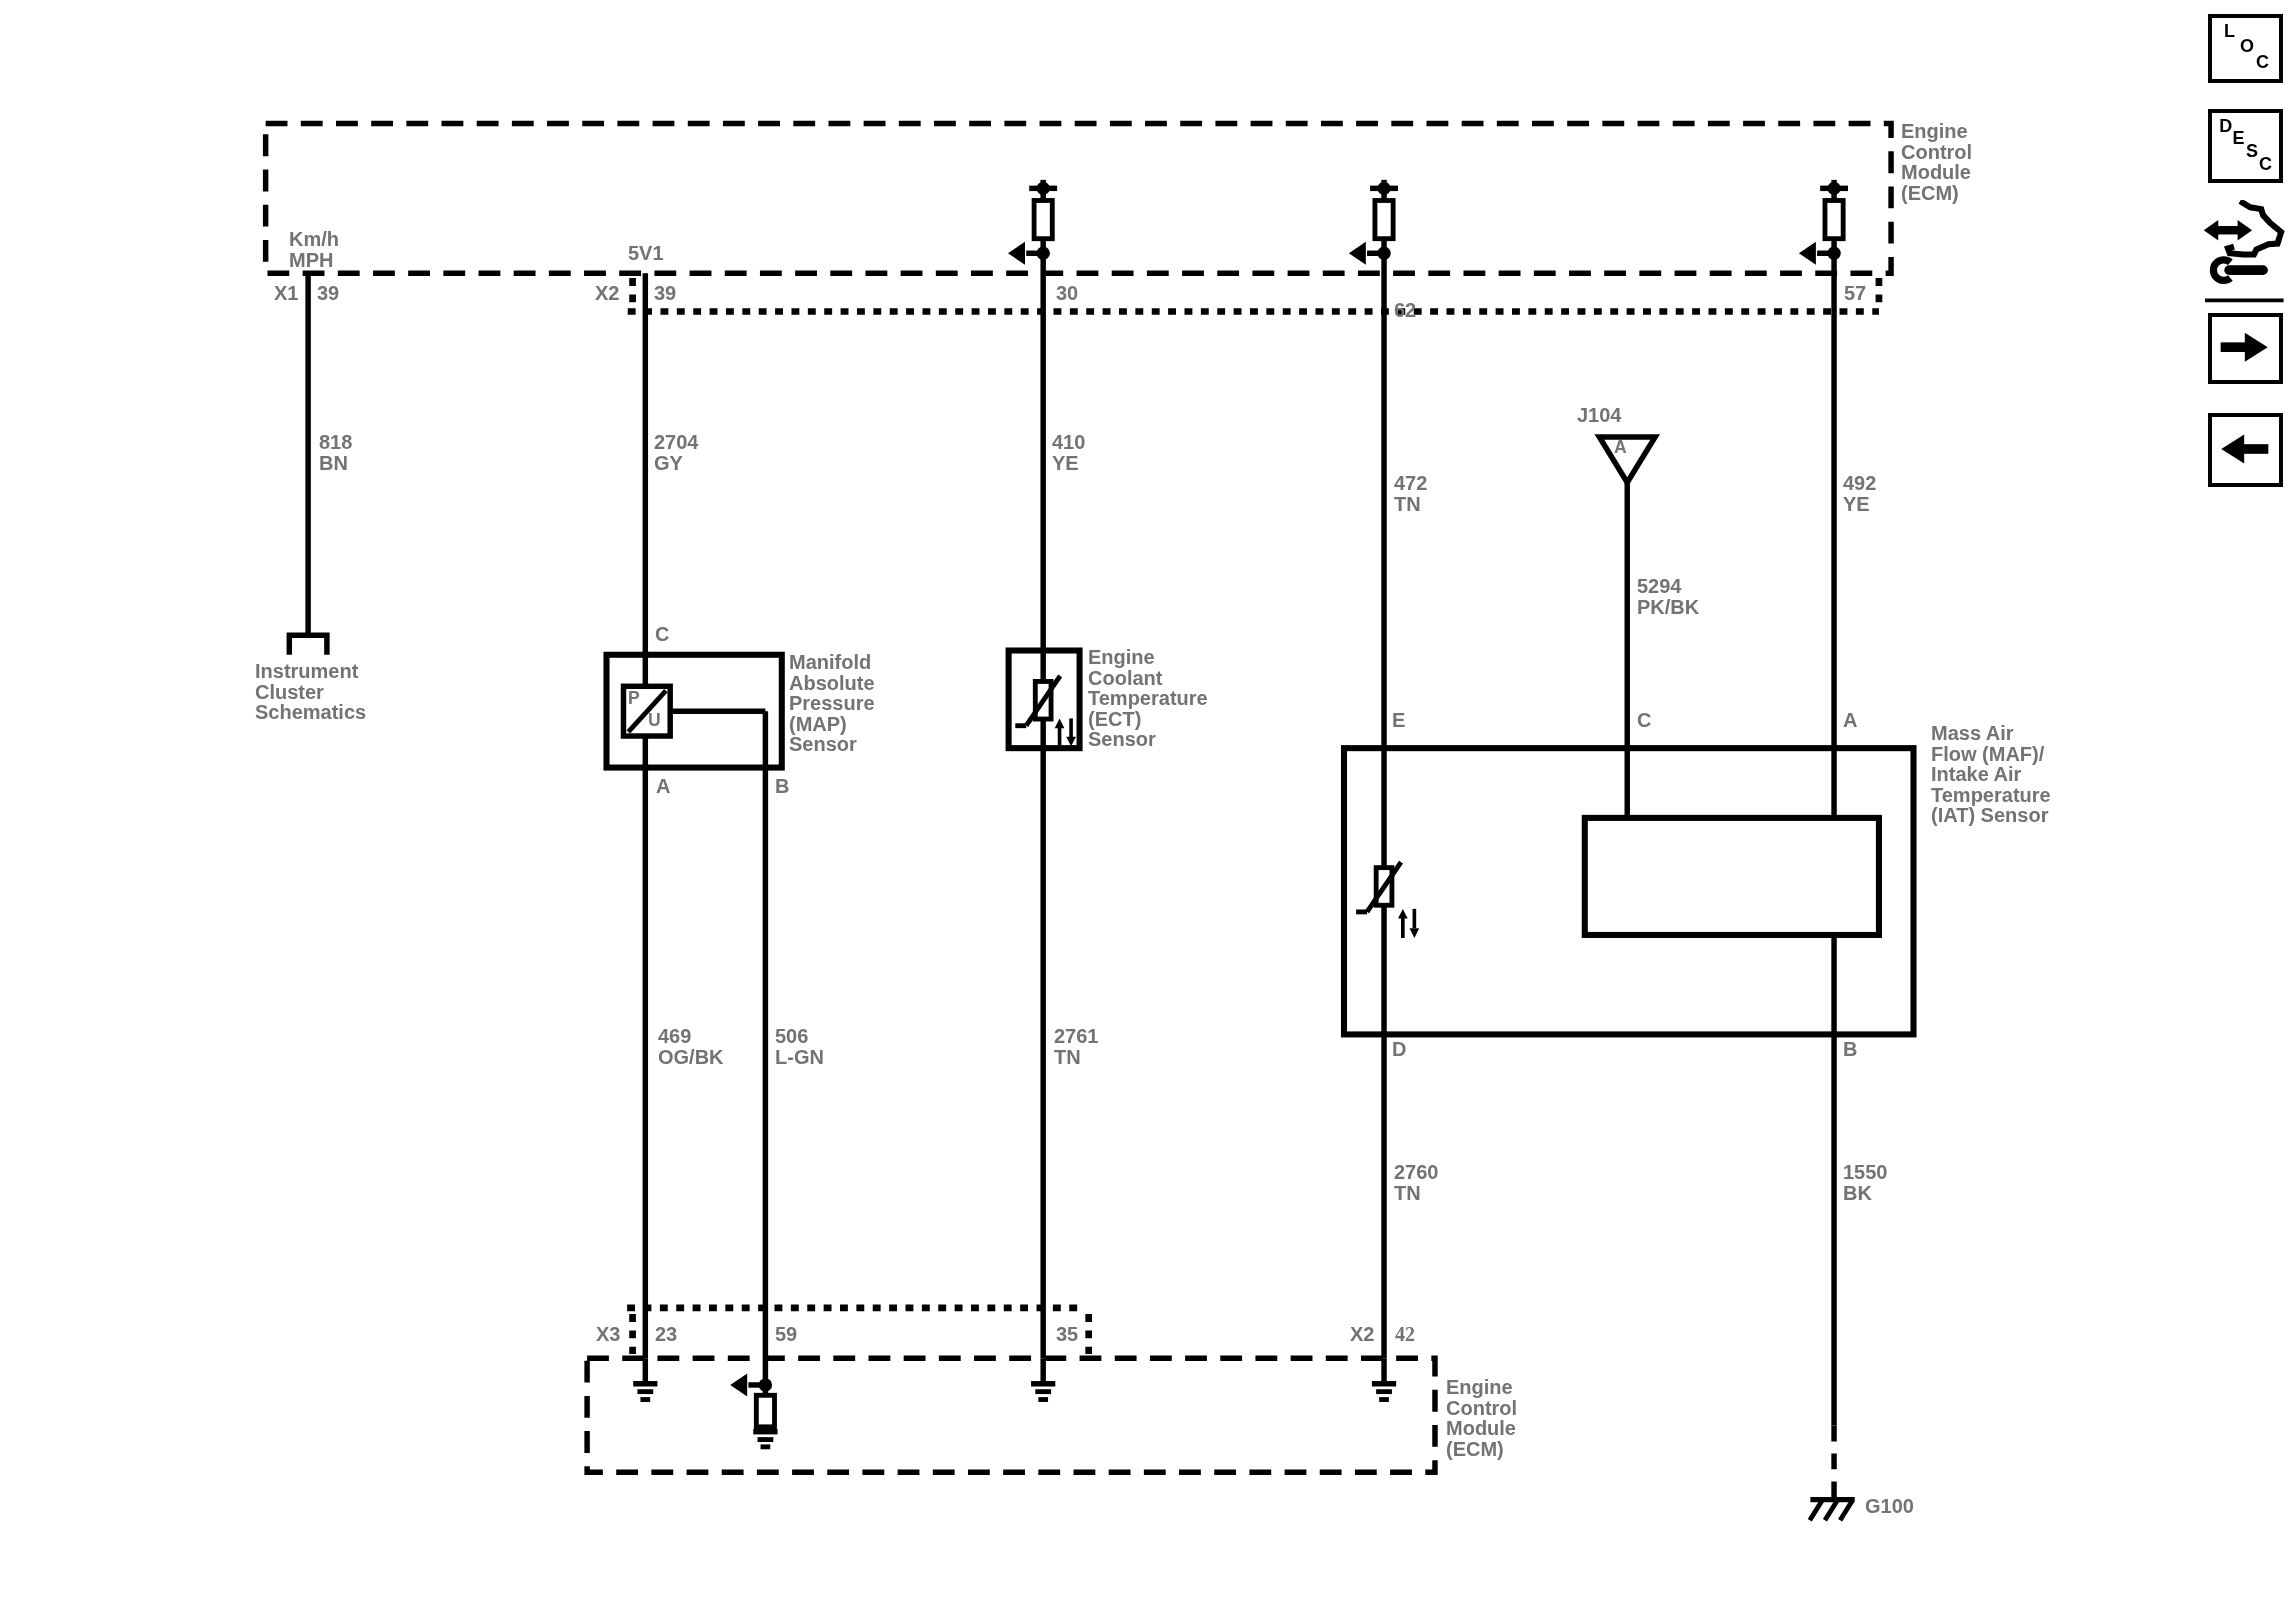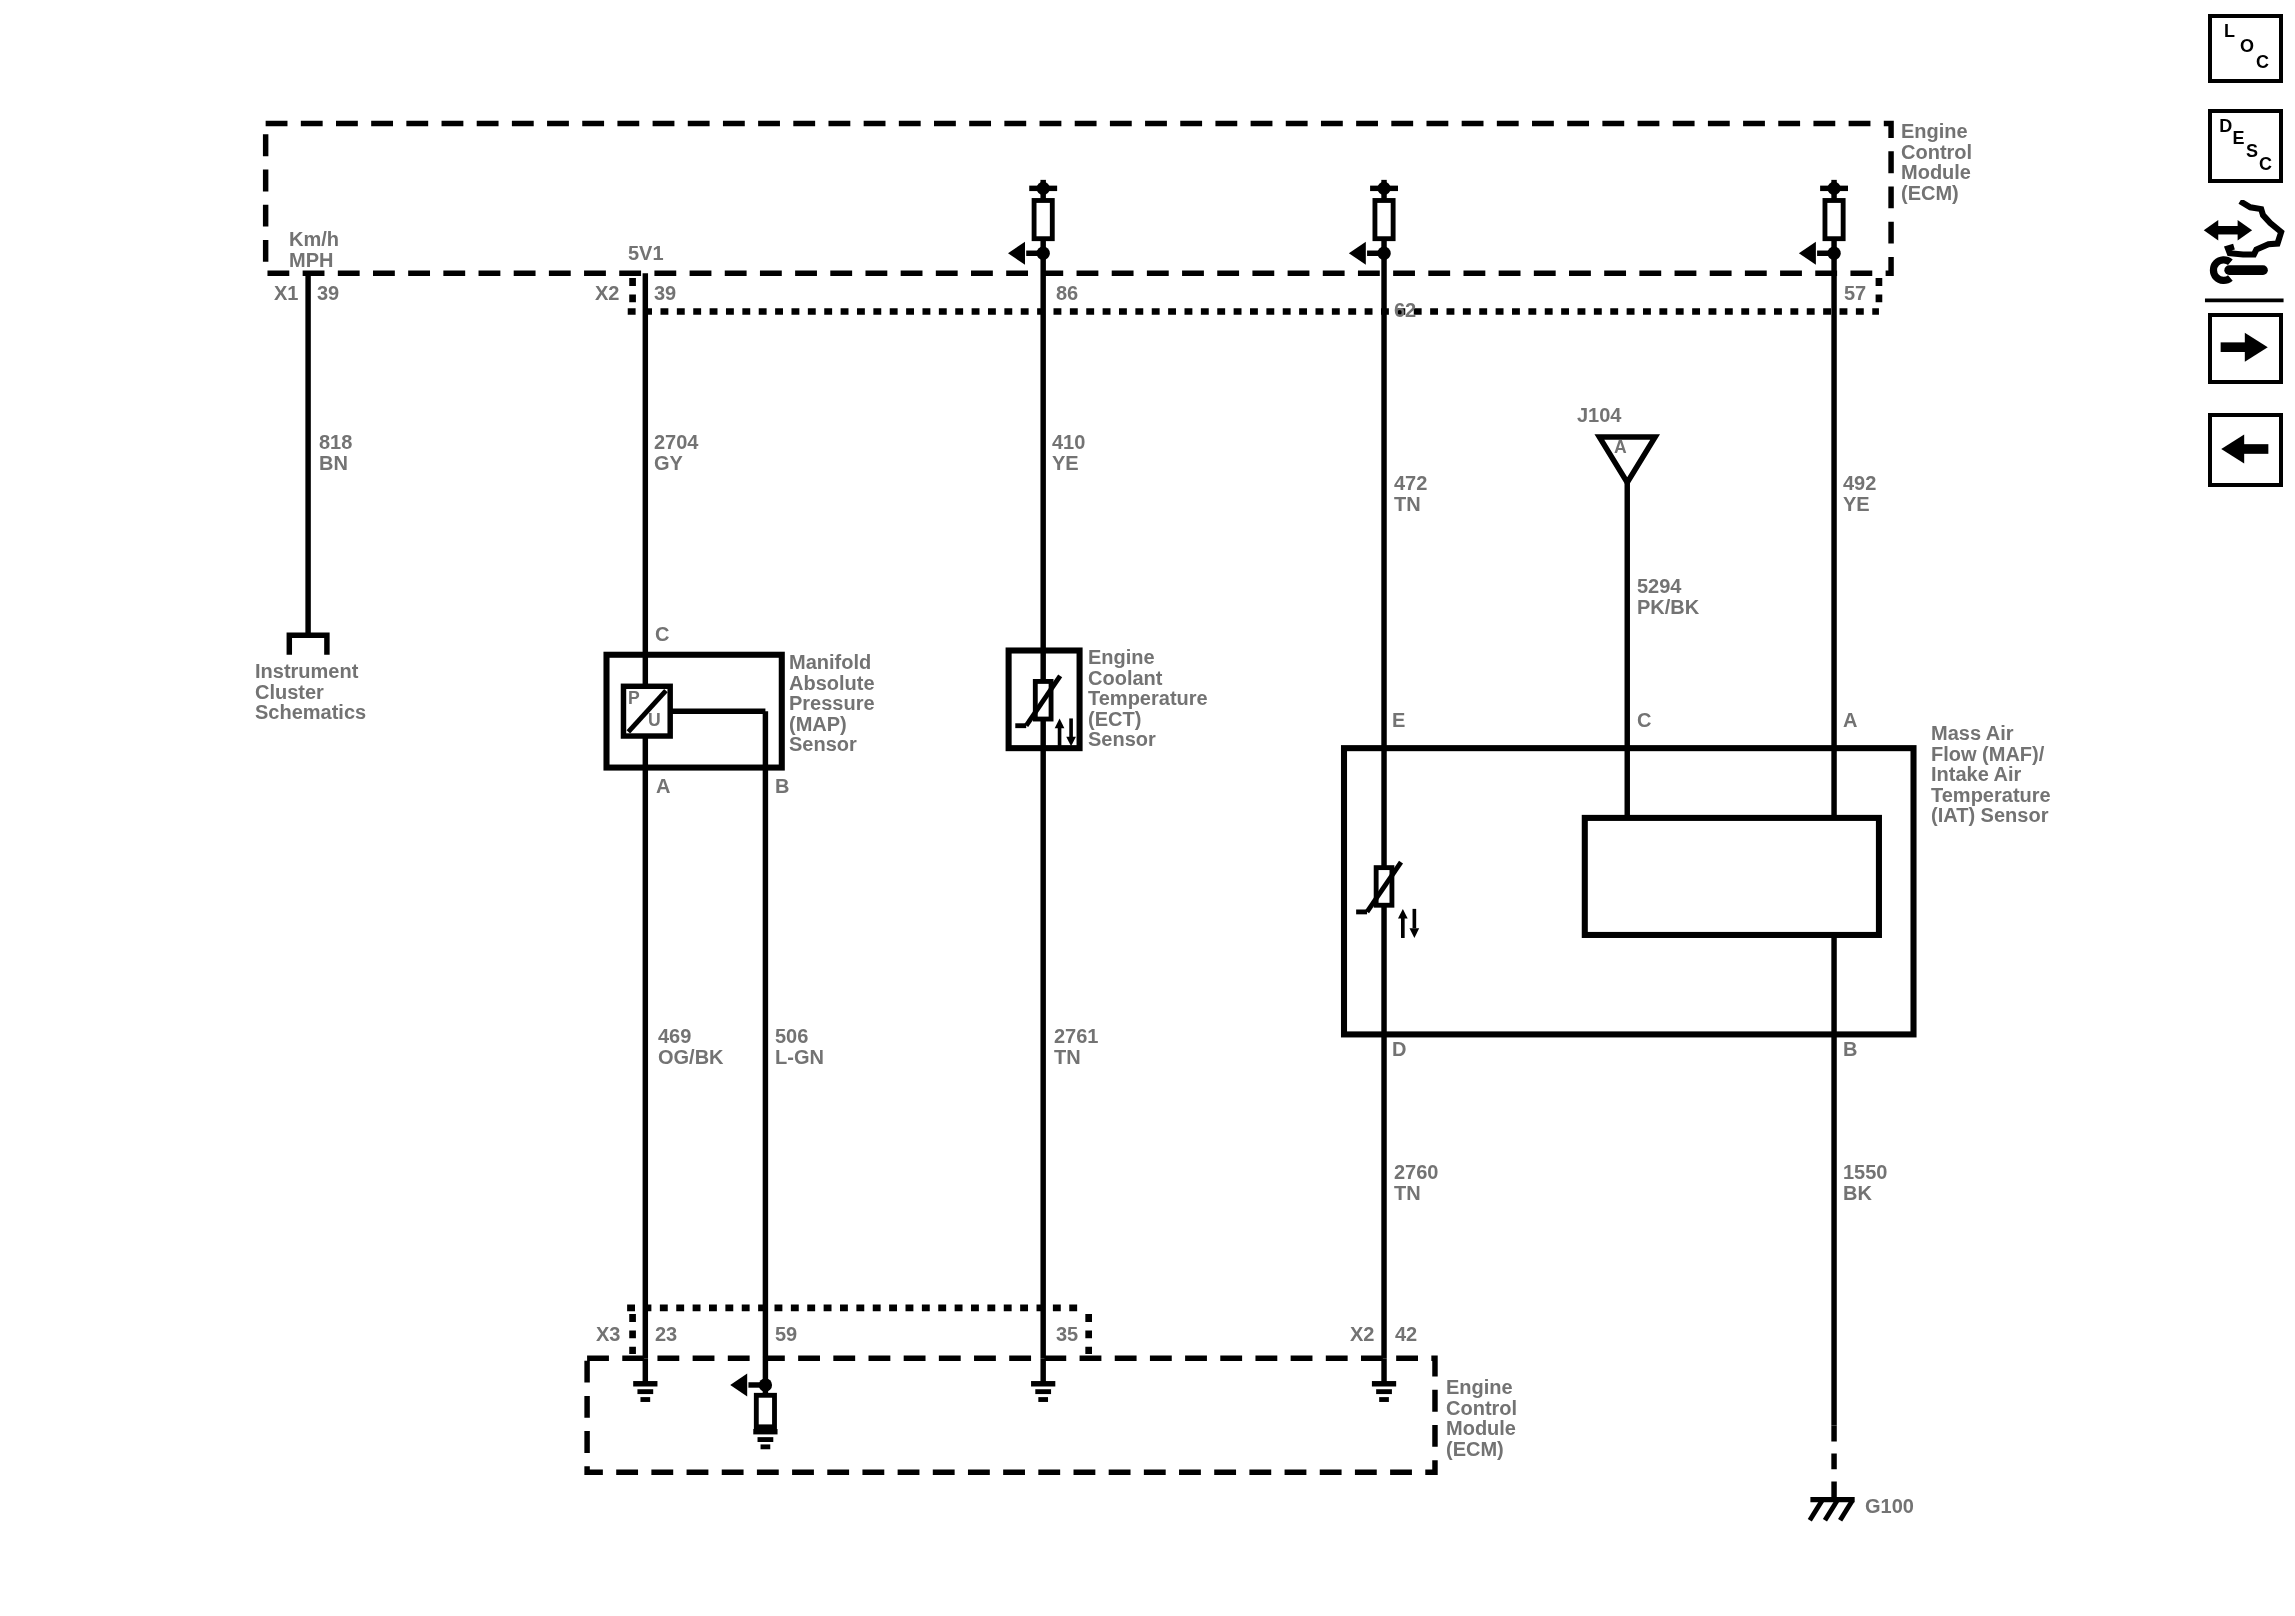--- a/index.html
+++ b/index.html
@@ -173,21 +173,21 @@
   </svg>
 
   <div class="lbl" style="left:289px;top:229px;">Km/h
 MPH</div>
   <div class="lbl" style="left:628px;top:243px;">5V1</div>
 
   <div class="lbl" style="left:274px;top:283px;">X1</div>
   <div class="lbl" style="left:317px;top:283px;">39</div>
   <div class="lbl" style="left:595px;top:283px;">X2</div>
   <div class="lbl" style="left:654px;top:283px;">39</div>
-  <div class="lbl" style="left:1056px;top:283px;">86</div>
+  <div class="lbl" style="left:1056px;top:283px;">30</div>
   <div class="lbl" style="left:1394px;top:300px;">62</div>
   <div class="lbl" style="left:1844px;top:283px;">57</div>
 
   <div class="lbl" style="left:1901px;top:121px;">Engine
 Control
 Module
 (ECM)</div>
 
   <div class="lbl" style="left:319px;top:432px;">818
 BN</div>
@@ -246,21 +246,21 @@
 
   <div class="lbl ctr" style="left:255px;top:661px;width:109px;">Instrument
 Cluster
 Schematics</div>
 
   <div class="lbl" style="left:596px;top:1324px;">X3</div>
   <div class="lbl" style="left:655px;top:1324px;">23</div>
   <div class="lbl" style="left:775px;top:1324px;">59</div>
   <div class="lbl" style="left:1056px;top:1324px;">35</div>
   <div class="lbl" style="left:1350px;top:1324px;">X2</div>
-  <div class="lbl" style="left:1395px;top:1324px;">42</div>
+  <div class="lbl" style="left:1395px;top:1324px;font-family:Liberation Serif, serif;">42</div>
   <div class="lbl" style="left:1446px;top:1377px;">Engine
 Control
 Module
 (ECM)</div>
 
   <div class="lbl" style="left:1865px;top:1496px;">G100</div>
 
   <div class="iconbox" style="left:2208px;top:14px;height:69px;">
     <span style="left:12px;top:3.6px;">L</span>
     <span style="left:28px;top:19.4px;">O</span>

